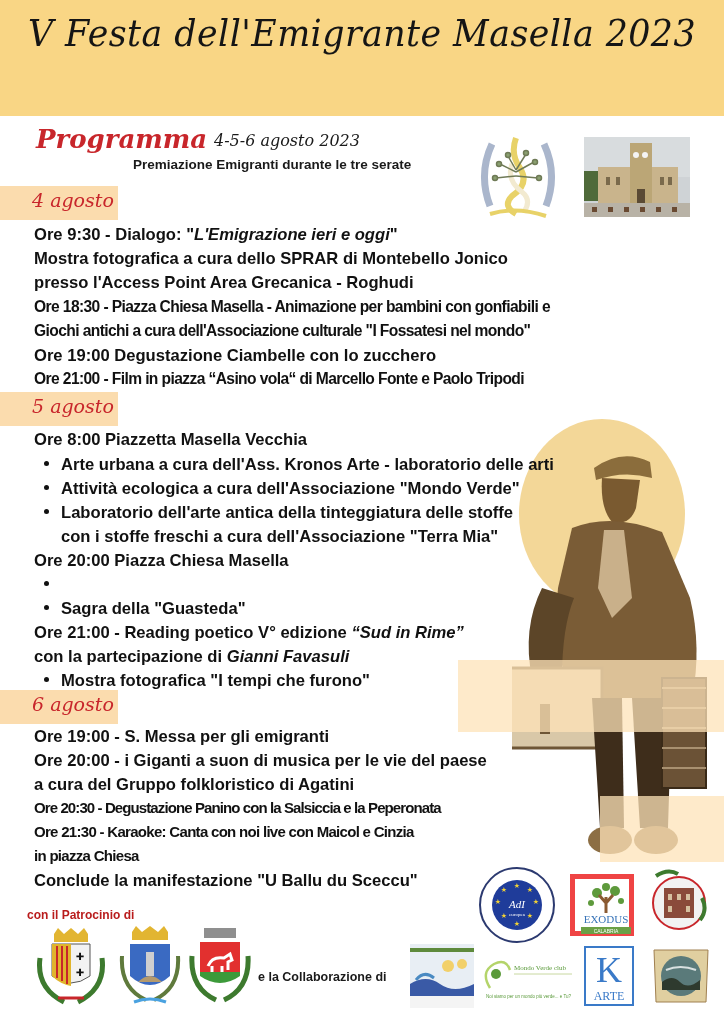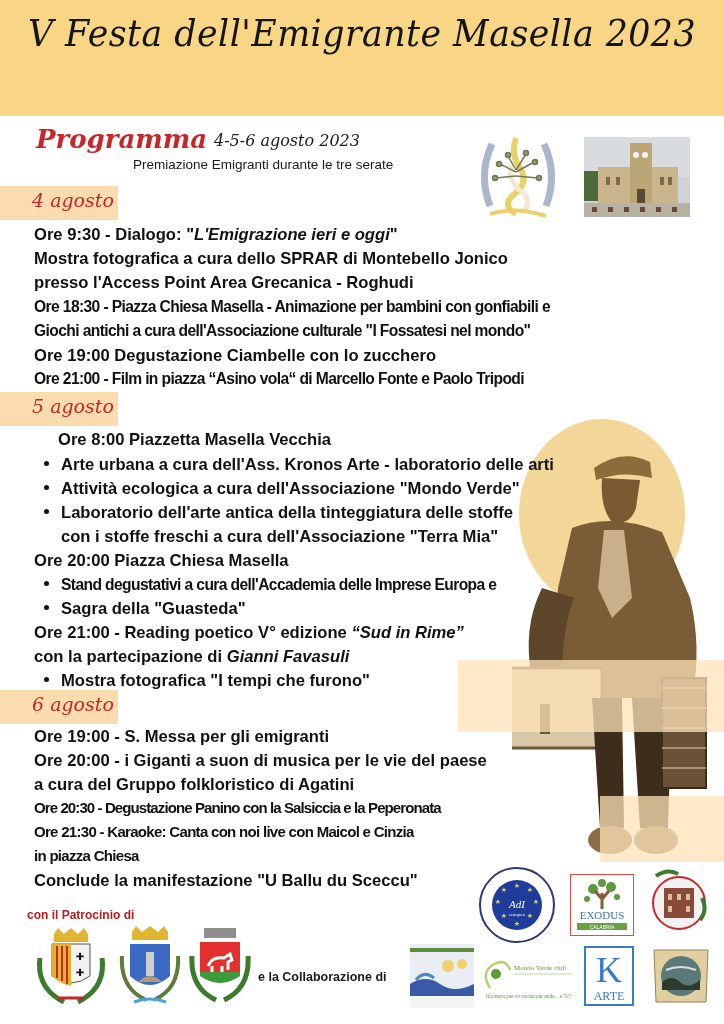--- a/index.html
+++ b/index.html
@@ -2,21 +2,21 @@
 <html><head>
 <meta charset="utf-8">
 <style>
   html,body{margin:0;padding:0;}
   body{width:724px;height:1024px;position:relative;overflow:hidden;background:#ffffff;font-family:"DejaVu Sans",sans-serif;color:#111;}
   .header{position:absolute;left:0;top:0;width:724px;height:116px;background:#f9d685;}
   .title{position:absolute;left:0;top:12px;width:724px;text-align:center;font-family:"DejaVu Serif",serif;font-style:italic;font-size:37px;letter-spacing:0.5px;color:#151515;transform:scaleX(0.94);}
   .subtitle{position:absolute;left:0;top:80px;width:724px;text-align:center;font-family:"Liberation Serif",serif;font-size:20.5px;color:#2b2b2b;letter-spacing:0.2px;}
   .prog{position:absolute;left:36px;top:124px;font-family:"DejaVu Serif",serif;font-style:italic;font-weight:bold;font-size:26px;color:#c8262b;}
   .dates{position:absolute;left:214px;top:131px;font-family:"DejaVu Serif",serif;font-style:italic;font-size:16px;color:#1a1a1a;}
-  .premia{position:absolute;left:133px;top:157px;font-family:"Liberation Sans",sans-serif;font-weight:normal;font-size:13.5px;color:#1a1a1a;}
+  .premia{position:absolute;left:133px;top:157px;font-family:"Liberation Sans",sans-serif;font-weight:bold;font-size:13.5px;color:#1a1a1a;}
   .daytag{position:absolute;left:0;width:118px;height:34px;background:#fbdcae;}
   .daylabel{position:absolute;left:32px;top:3px;font-family:"DejaVu Serif",serif;font-style:italic;font-size:19px;color:#c8262b;}
   .line{position:absolute;left:34px;font-family:"Liberation Sans",sans-serif;font-weight:bold;font-size:16.6px;color:#111;white-space:nowrap;}
   .line.cond{font-size:15.6px;letter-spacing:-0.6px;}
   .bullet{position:absolute;left:44px;font-family:"Liberation Sans",sans-serif;font-weight:bold;font-size:16.6px;color:#111;white-space:nowrap;}
   .bullet .dot{display:inline-block;width:5px;height:5px;border-radius:50%;background:#111;margin-right:12px;vertical-align:middle;position:relative;top:-2px;}
   .it{font-style:italic;}
   .circle{position:absolute;left:519px;top:419px;width:166px;height:190px;border-radius:50%;background:#f3d798;}
   .emigrant{position:absolute;left:512px;top:448px;width:200px;height:418px;}
   .band1{position:absolute;left:458px;top:660px;width:266px;height:72px;background:#fde3b8;opacity:0.75;}
@@ -121,27 +121,27 @@
 <div class="line" style="top:249px;">Mostra fotografica a cura dello SPRAR di Montebello Jonico</div>
 <div class="line" style="top:273px;">presso l'Access Point Area Grecanica - Roghudi</div>
 <div class="line cond" style="top:298px;">Ore 18:30 - Piazza Chiesa Masella - Animazione per bambini con gonfiabili e</div>
 <div class="line cond" style="top:322px;">Giochi antichi a cura dell'Associazione culturale "I Fossatesi nel mondo"</div>
 <div class="line" style="top:346px;">Ore 19:00 Degustazione Ciambelle con lo zucchero</div>
 <div class="line cond" style="top:370px;">Ore 21:00 - Film in piazza “Asino vola“ di Marcello Fonte e Paolo Tripodi</div>
 
 <div class="daytag" style="top:392px;">
   <span class="daylabel">5 agosto</span>
 </div>
-<div class="line" style="top:430px;margin-left:24px;">Ore 8:00 Piazzetta Masella Vecchia</div>
+<div class="line" style="top:430px;">Ore 8:00 Piazzetta Masella Vecchia</div>
 <div class="bullet" style="top:455px;"><span class="dot"></span><span>Arte urbana a cura dell'Ass. Kronos Arte - laboratorio delle arti</span></div>
 <div class="bullet" style="top:479px;"><span class="dot"></span><span>Attività ecologica a cura dell'Associazione "Mondo Verde"</span></div>
 <div class="bullet" style="top:503px;"><span class="dot"></span><span>Laboratorio dell'arte antica della tinteggiatura delle stoffe</span></div>
 <div class="line" style="top:527px;left:61px;">con i stoffe freschi a cura dell'Associazione "Terra Mia"</div>
 <div class="line" style="top:551px;">Ore 20:00 Piazza Chiesa Masella</div>
-<div class="bullet" style="top:575px;"><span class="dot"></span><span style="font-size:15.6px;letter-spacing:-0.6px;">Stand degustativi a cura dell'Accademia delle Imprese Europa e</span></div>
+<div class="bullet" style="top:575px;"><span class="dot"></span></div>
 <div class="bullet" style="top:599px;"><span class="dot"></span><span>Sagra della "Guasteda"</span></div>
 <div class="line" style="top:623px;"><span>Ore 21:00 - Reading poetico V° edizione </span><span class="it">“Sud in Rime”</span></div>
 <div class="line" style="top:647px;"><span>con la partecipazione di </span><span class="it">Gianni Favasuli</span></div>
 <div class="bullet" style="top:671px;"><span class="dot"></span><span>Mostra fotografica "I tempi che furono"</span></div>
 
 <div class="daytag" style="top:690px;">
   <span class="daylabel">6 agosto</span>
 </div>
 <div class="line" style="top:727px;">Ore 19:00 - S. Messa per gli emigranti</div>
 <div class="line" style="top:751px;">Ore 20:00 - i Giganti a suon di musica per le vie del paese</div>
@@ -207,21 +207,21 @@
         <text x="52" y="52">★</text>
       <text x="39" y="60">★</text>
         <text x="26" y="52">★</text>
         <text x="20" y="38">★</text>
         <text x="26" y="26">★</text>
     </g>
     <text x="39" y="42" font-size="11" font-style="italic" fill="#fff" text-anchor="middle" font-family="Liberation Serif, serif">AdI</text>
     <text x="39" y="50" font-size="5" fill="#fff" text-anchor="middle" font-family="Liberation Serif, serif">europea</text>
   </svg>
 </div>
-<div class="logo" style="left:570px;top:874px;width:64px;height:62px;background:#fff;border:1px solid #ef4444;box-sizing:border-box;">
+<div class="logo" style="left:570px;top:874px;width:64px;height:62px;background:#fff;border:5px solid #ef4444;box-sizing:border-box;">
   <svg width="62" height="60" viewBox="0 0 62 60">
     <g fill="#5e9a3c">
         <circle cx="22" cy="14" r="5"></circle>
         <circle cx="40" cy="12" r="5"></circle>
         <circle cx="31" cy="8" r="4"></circle>
         <circle cx="16" cy="24" r="3"></circle>
         <circle cx="46" cy="22" r="3"></circle>
       </g>
     <path d="M31 34 L31 18 M31 24 L24 16 M31 24 L38 16" stroke="#8a5a32" stroke-width="3" fill="none"></path>
     <text x="31" y="44" font-size="11" fill="#3874b8" text-anchor="middle" font-family="Liberation Serif, serif">EXODUS</text>

